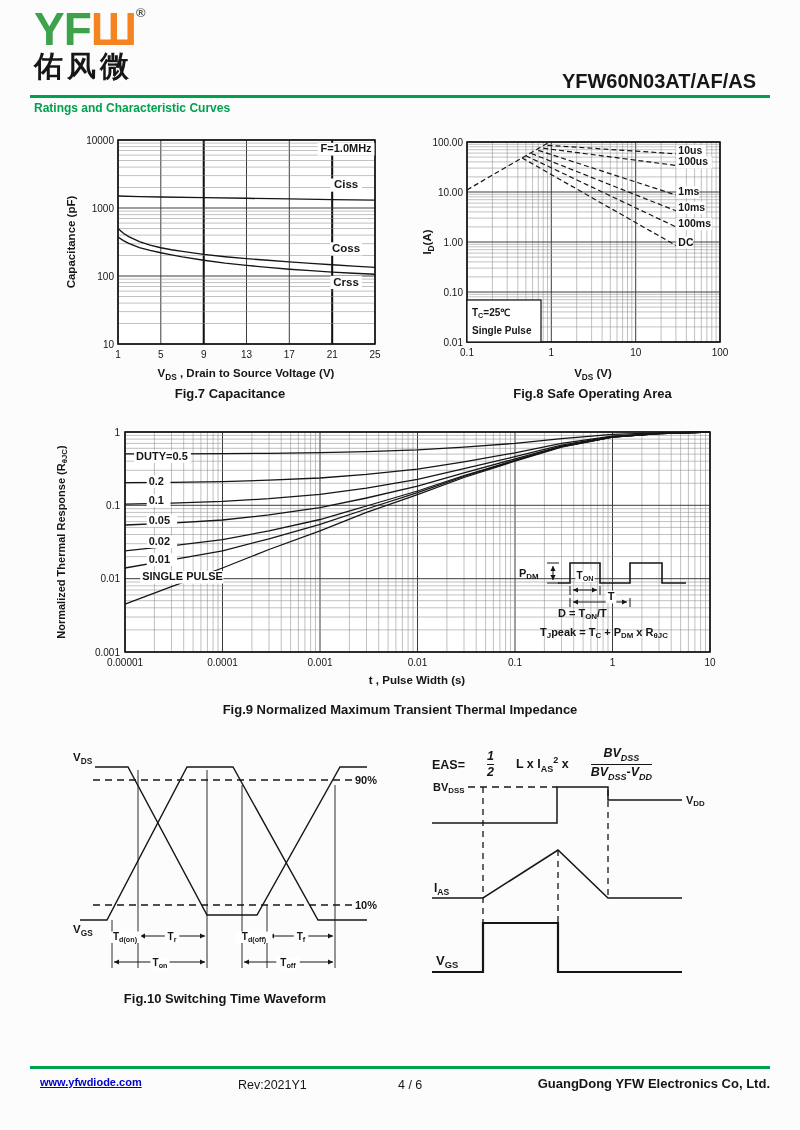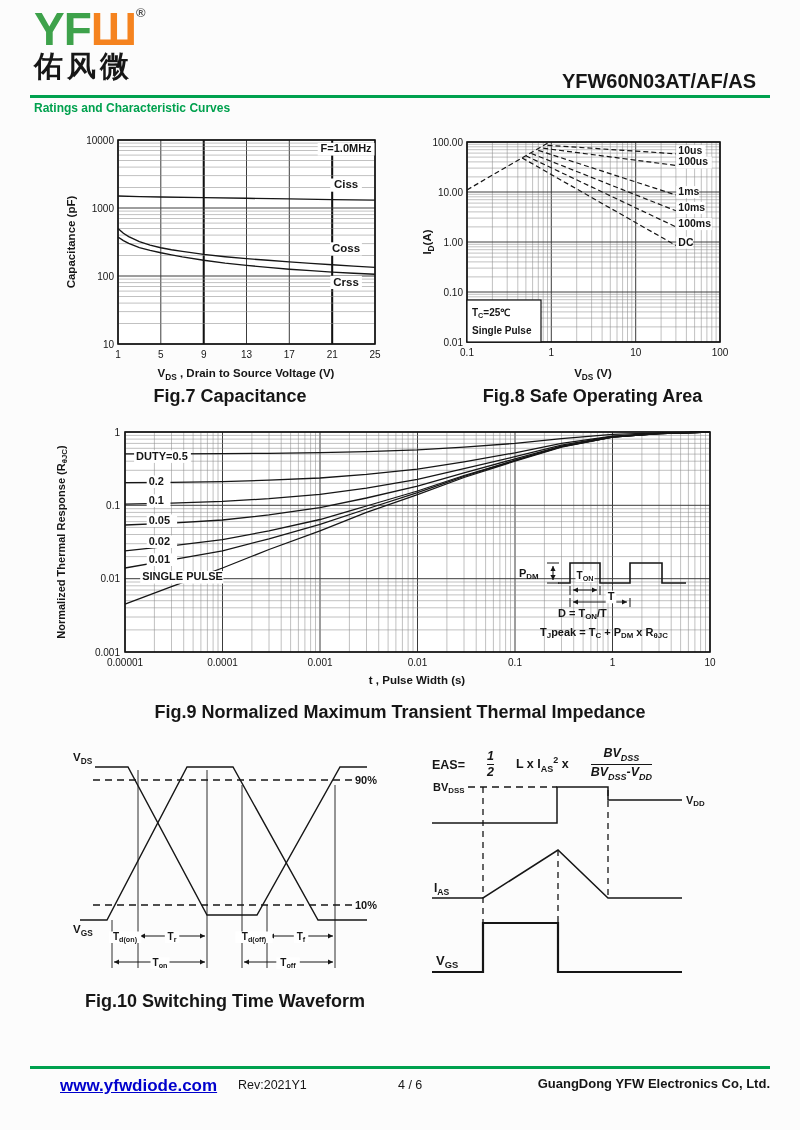--- a/index.html
+++ b/index.html
@@ -13,31 +13,31 @@
   .logo .yf{color:#3ea24b;}
   .logo .w{color:#f5831f;}
   .logo .reg{font-size:13px;color:#555;vertical-align:28px;font-weight:bold;}
   .logo .cn{font-size:29px;font-weight:bold;color:#161616;letter-spacing:4px;margin-top:0px;}
   .partno{right:44px;top:70px;font-size:20px;font-weight:bold;}
   .greenline{height:3px;background:#00a14e;}
   .gl1{left:30px;top:95px;width:740px;}
   .sectitle{left:34px;top:101px;font-size:12px;font-weight:bold;color:#00a14e;}
   
   .chart{position:absolute;}
-  .caption{position:absolute;text-align:center;font-size:18px;font-weight:bold;}
+  .caption{position:absolute;text-align:center;font-size:13px;font-weight:bold;}
   
   .eas{position:absolute;left:432px;top:747px;font-size:12.5px;font-weight:bold;
        display:flex;align-items:center;gap:22px;}
   .eas .frac{display:inline-flex;flex-direction:column;align-items:center;line-height:1.05;}
   .eas .bar{width:100%;height:1.5px;background:#161616;margin:1px 0;}
   .eas sub{font-size:9px;}
   .eas sup{font-size:9px;}
   
   .gl2{left:30px;top:1066px;width:740px;}
-  .site{left:40px;top:1076px;font-size:17px;font-weight:bold;color:#0000cc;text-decoration:underline;margin-left:20px;}
+  .site{left:40px;top:1076px;font-size:11px;font-weight:bold;color:#0000cc;text-decoration:underline;}
   .rev{left:238px;top:1078px;font-size:12.5px;font-weight:normal;}
   .pageno{left:398px;top:1078px;font-size:12.5px;font-weight:normal;}
   .company{right:30px;top:1076px;font-size:13px;font-weight:bold;}
 </style>
 </head>
 <body>
 
 <div id="page">
 
   <div class="abs logo">

